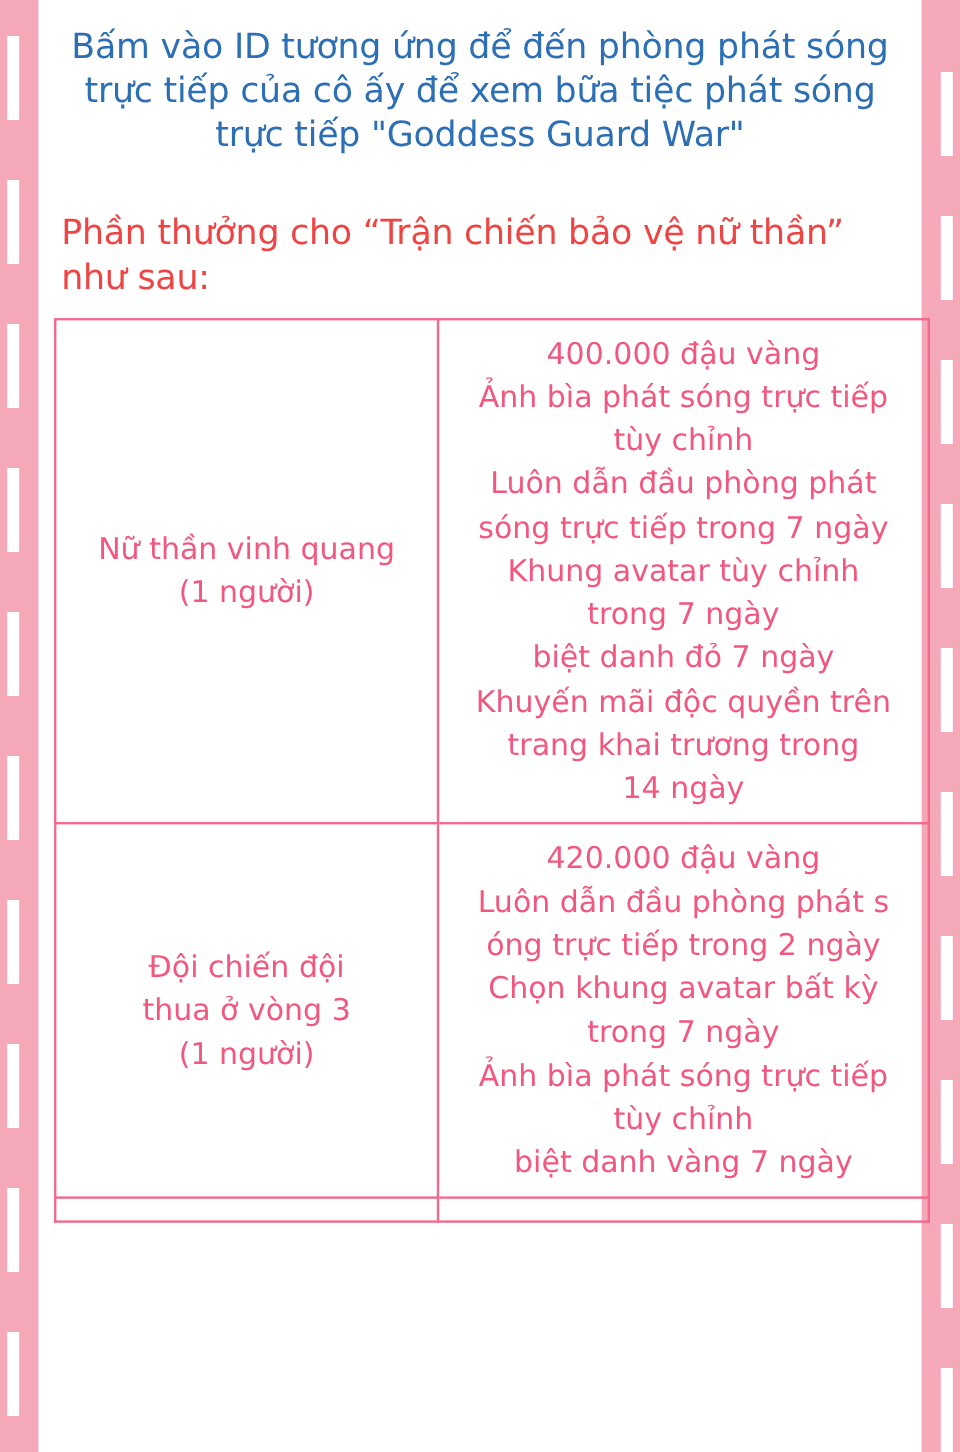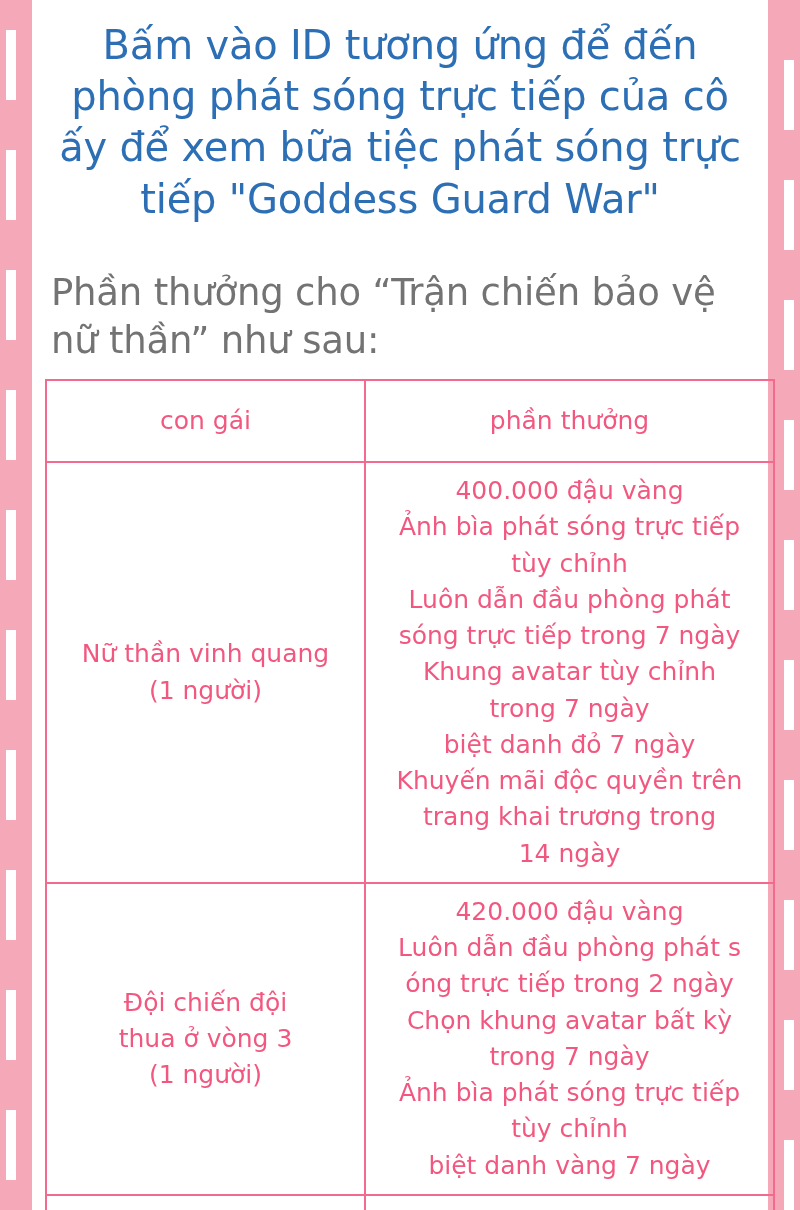--- a/index.html
+++ b/index.html
@@ -50,32 +50,32 @@
     right: 40px;
     top: 0;
     bottom: 0;
     background: #ffffff;
     box-sizing: border-box;
     padding: 14px 5px 0 5px;
   }
 
   .headline {
     color: #2c6fb5;
-    font-size: 40px;
+    font-size: 29px;
     line-height: 1.28;
     text-align: center;
     font-weight: 400;
     padding: 0 4px;
     margin: 6px 0 0 0;
     letter-spacing: -0.2px;
   }
 
   .subhead {
-    color: #737373;
-    font-size: 37px;
+    color: #ef4444;
+    font-size: 29px;
     line-height: 1.3;
     text-align: left;
     font-weight: 400;
     margin: 44px 0 14px 6px;
     letter-spacing: -0.2px;
   }
 
   table.reward-table {
     width: 700px;
     margin: 0 auto;
@@ -133,24 +133,20 @@
 </div>
 
 <div class="page">
 
   <div class="headline">Bấm vào ID tương ứng để đến phòng phát sóng trực tiếp của cô ấy để xem bữa tiệc phát sóng trực tiếp "Goddess Guard War"</div>
 
   <div class="subhead">Phần thưởng cho “Trận chiến bảo vệ nữ thần” như sau:</div>
 
   <table class="reward-table">
     <tbody>
-      <tr class="header-row">
-        <td class="col-girl">con gái</td>
-        <td class="col-reward">phần thưởng</td>
-      </tr>
 
       <tr>
         <td class="col-girl">
           <div class="cell-lines">
             <div>Nữ thần vinh quang</div>
             <div>(1 người)</div>
           </div>
         </td>
         <td class="col-reward">
           <div class="cell-lines">

